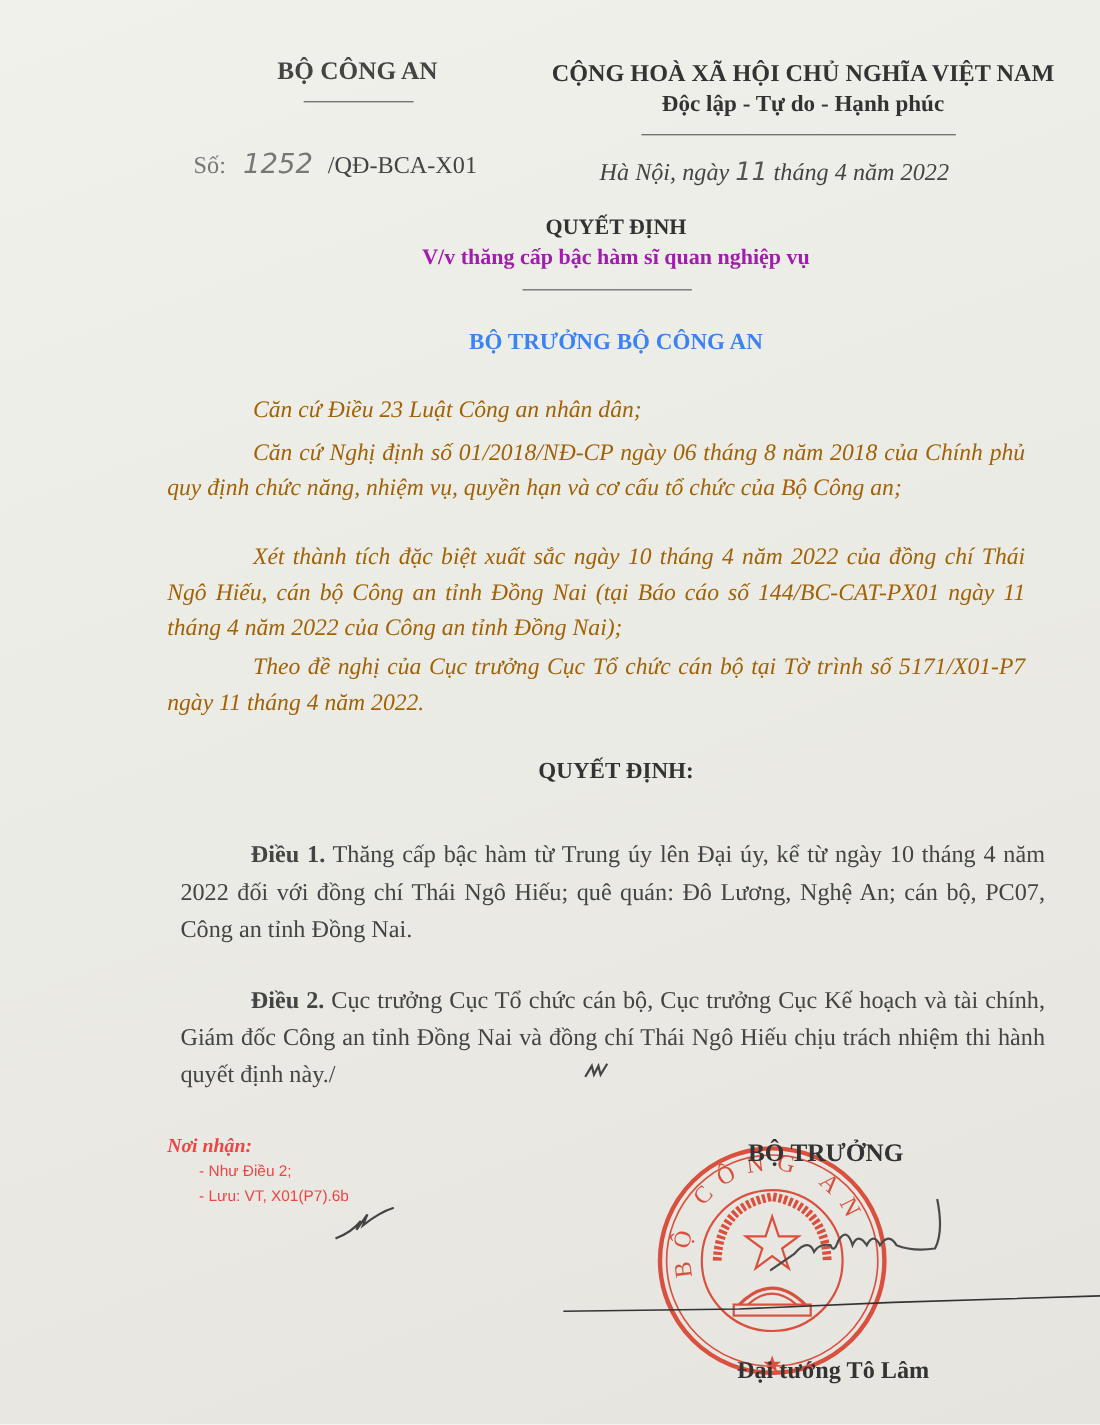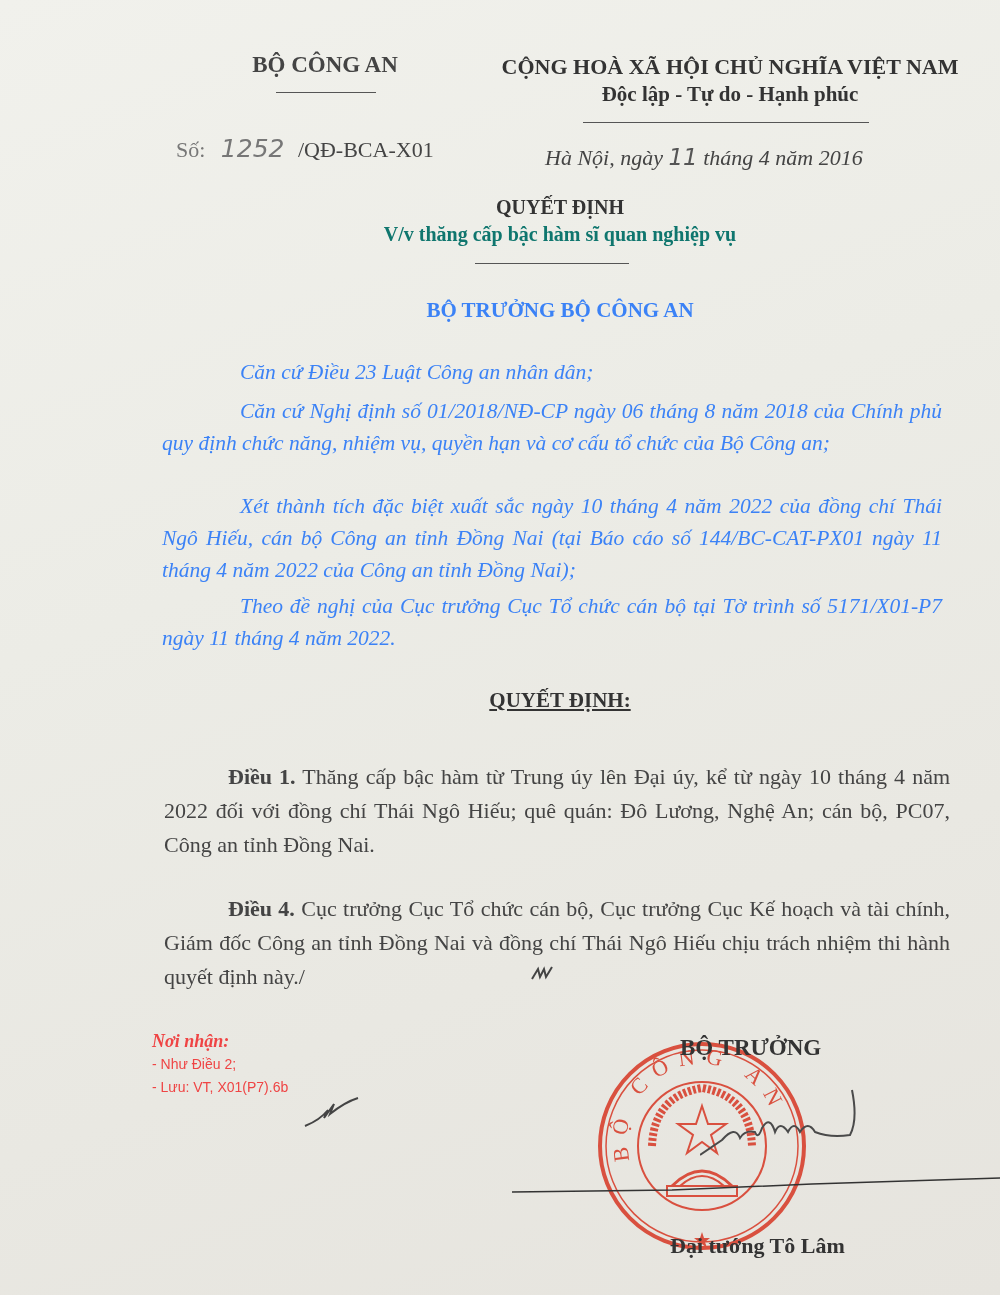--- a/index.html
+++ b/index.html
@@ -20,42 +20,42 @@
   #agency { left: 225px; top: 52px; width: 200px; font-size: 23px; color: #444; }
   #nation { left: 490px; top: 54px; width: 480px; font-size: 22px; color: #333; }
   #motto { left: 490px; top: 82px; width: 480px; font-size: 21px; color: #333; }
   #docnum { left: 176px; top: 134px; font-size: 22px; color: #777; }
   #docnum .num { font-size: 25px; color: #777; margin: 0 8px 0 10px; }
   #docnum .code { color: #444; margin-top: 12px; }
   #place-date { left: 545px; top: 144px; font-size: 22px; color: #444; white-space: nowrap; }
   #place-date .hand { font-size: 23px; color: #555; }
 
   #title { left: 200px; top: 196px; width: 720px; font-size: 20px; color: #333; }
-  #subtitle { left: 200px; top: 223px; width: 720px; font-size: 20px; color: #0f766e; }
+  #subtitle { left: 200px; top: 223px; width: 720px; font-size: 20px; color: #a21caf; }
   #issuer { left: 200px; top: 298px; width: 720px; font-size: 21px; color: #3b82f6; }
 
   .para {
     position: absolute; left: 152px; width: 780px;
-    font-size: 21.5px; line-height: 32px; text-align: justify; color: #3b82f6; margin-left: 10px;
+    font-size: 21.5px; line-height: 32px; text-align: justify; color: #a16207;
   }
   .para .indent { display: inline-block; width: 78px; }
   #basis1 { top: 356px; }
   #basis2 { top: 395px; }
   #basis3 { top: 490px; }
   #basis4 { top: 590px; }
 
-  #decide-heading { left: 200px; top: 688px; width: 720px; font-size: 21px; color: #333; text-decoration: underline; }
+  #decide-heading { left: 200px; top: 688px; width: 720px; font-size: 21px; color: #333; }
 
   .article { position: absolute; left: 164px; width: 786px; font-size: 22px; line-height: 34px; text-align: justify; color: #444; }
   #article1 { top: 760px; }
   #article2 { top: 892px; }
 
   #recipients { left: 152px; top: 1030px; font-size: 17px; line-height: 23px; color: #ef4444; }
   #recipients .head { font-size: 18px; font-weight: bold; font-style: italic; }
-  #recipients .item { font-family: "Liberation Sans", sans-serif; font-size: 14px; }
+  #recipients .item { font-family: "Liberation Sans", sans-serif; font-size: 14px; margin-left: 29px; }
 
   #sign-title { left: 680px; top: 1035px; font-size: 23px; color: #333; }
   #signer { left: 670px; top: 1233px; font-size: 22px; color: #333; text-align: right; }
   #stamp { left: 592px; top: 1036px; width: 220px; height: 220px; }
   #signature { left: 700px; top: 1080px; width: 190px; height: 90px; }
   #initial1 { left: 300px; top: 1090px; width: 60px; height: 40px; }
   #initial2 { left: 530px; top: 963px; width: 30px; height: 22px; }
   #longline { left: 512px; top: 1172px; width: 490px; height: 24px; }
 </style>
 </head>
@@ -70,37 +70,37 @@
 
 <div id="docnum" class="abs">
   <span>Số:</span>
   <span class="num hand">1252</span>
   <span class="code">/QĐ-BCA-X01</span>
 </div>
 
 <div id="place-date" class="abs ital">
   <span>Hà Nội, ngày</span>
   <span class="hand">11</span>
-  <span>tháng  4 năm 2016</span>
+  <span>tháng  4 năm 2022</span>
 </div>
 
 <div id="title" class="abs center bold">QUYẾT ĐỊNH</div>
 <div id="subtitle" class="abs center bold">V/v thăng cấp bậc hàm sĩ quan nghiệp vụ</div>
 <div class="rule" style="left:475px; top:263px; width:154px;"></div>
 <div id="issuer" class="abs center bold">BỘ TRƯỞNG BỘ CÔNG AN</div>
 
 <div id="basis1" class="para ital"><span class="indent"></span><span>Căn cứ Điều 23 Luật Công an nhân dân;</span></div>
 <div id="basis2" class="para ital"><span class="indent"></span><span>Căn cứ Nghị định số 01/2018/NĐ-CP ngày 06 tháng 8 năm 2018 của Chính phủ quy định chức năng, nhiệm vụ, quyền hạn và cơ cấu tổ chức của Bộ Công an;</span></div>
 <div id="basis3" class="para ital"><span class="indent"></span><span>Xét thành tích đặc biệt xuất sắc ngày 10 tháng 4 năm 2022 của đồng chí Thái Ngô Hiếu, cán bộ Công an tỉnh Đồng Nai (tại Báo cáo số 144/BC-CAT-PX01 ngày 11 tháng 4 năm 2022 của Công an tỉnh Đồng Nai);</span></div>
 <div id="basis4" class="para ital"><span class="indent"></span><span>Theo đề nghị của Cục trưởng Cục Tổ chức cán bộ tại Tờ trình số 5171/X01-P7 ngày 11 tháng 4 năm 2022.</span></div>
 
 <div id="decide-heading" class="abs center bold">QUYẾT ĐỊNH:</div>
 
 <div id="article1" class="article"><span style="display:inline-block;width:64px"></span><b>Điều 1.</b><span> Thăng cấp bậc hàm từ Trung úy lên Đại úy, kể từ ngày 10 tháng 4 năm 2022 đối với đồng chí Thái Ngô Hiếu; quê quán: Đô Lương, Nghệ An; cán bộ, PC07, Công an tỉnh Đồng Nai.</span></div>
-<div id="article2" class="article"><span style="display:inline-block;width:64px"></span><b>Điều 4.</b><span> Cục trưởng Cục Tổ chức cán bộ, Cục trưởng Cục Kế hoạch và tài chính, Giám đốc Công an tỉnh Đồng Nai và đồng chí Thái Ngô Hiếu chịu trách nhiệm thi hành quyết định này./</span></div>
+<div id="article2" class="article"><span style="display:inline-block;width:64px"></span><b>Điều 2.</b><span> Cục trưởng Cục Tổ chức cán bộ, Cục trưởng Cục Kế hoạch và tài chính, Giám đốc Công an tỉnh Đồng Nai và đồng chí Thái Ngô Hiếu chịu trách nhiệm thi hành quyết định này./</span></div>
 
 <svg id="initial2" class="abs" viewBox="0 0 30 22">
   <path d="M2 16 L8 6 L10 14 L14 6 L16 14 L22 4" fill="none" stroke="#444" stroke-width="2"></path>
 </svg>
 
 <div id="recipients" class="abs">
   <div class="head">Nơi nhận:</div>
   <div class="item">- Như Điều 2;</div>
   <div class="item">- Lưu: VT, X01(P7).6b</div>
 </div>

